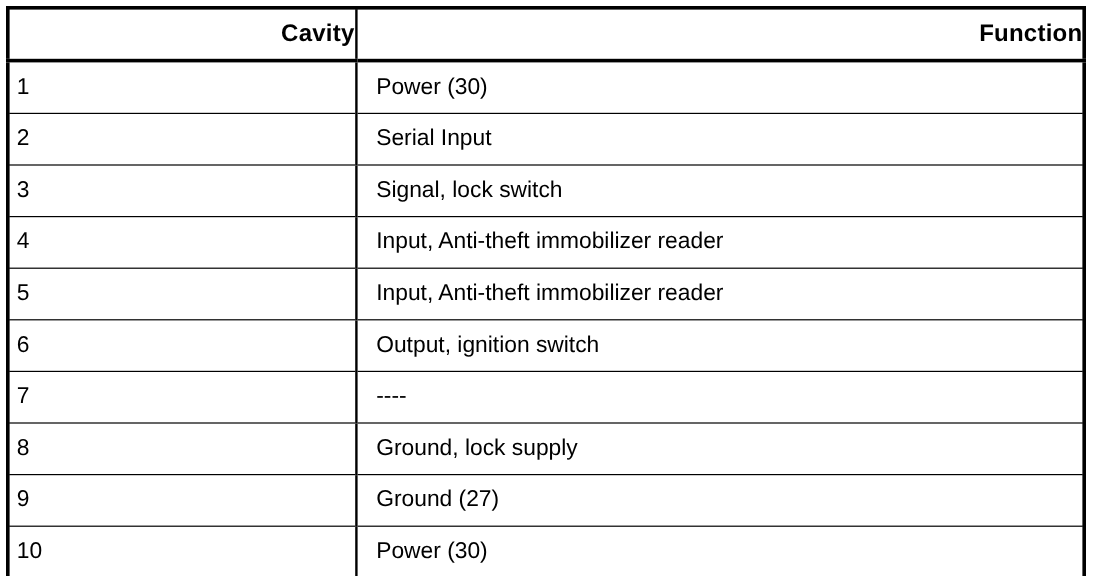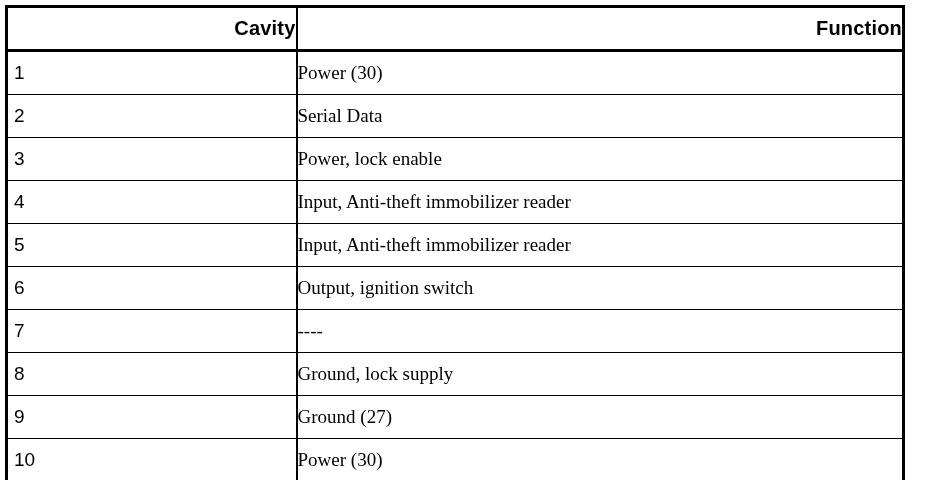--- a/index.html
+++ b/index.html
@@ -68,22 +68,21 @@
 
   table.pinout tbody tr:first-child td {
     border-top: none;
   }
 
   table.pinout tbody td.td-cavity {
     border-right: 2px solid #000000;
   }
 
   table.pinout tbody td.td-function {
-    padding-left: 0;
-    font-family: Liberation Serif, serif;
+    padding-left: 16px;
   }
 </style>
 </head>
 <body>
 
 <div id="pinout-table-wrap">
   <table class="pinout">
     <colgroup>
       <col class="col-cavity">
       <col class="col-function">
@@ -94,25 +93,25 @@
         <th class="th-function">Function</th>
       </tr>
     </thead>
     <tbody id="pinout-body">
         <tr>
           <td class="td-cavity">1</td>
           <td class="td-function">Power (30)</td>
         </tr>
         <tr>
           <td class="td-cavity">2</td>
-          <td class="td-function">Serial Data</td>
+          <td class="td-function">Serial Input</td>
         </tr>
         <tr>
           <td class="td-cavity">3</td>
-          <td class="td-function">Power, lock enable</td>
+          <td class="td-function">Signal, lock switch</td>
         </tr>
         <tr>
           <td class="td-cavity">4</td>
           <td class="td-function">Input, Anti-theft immobilizer reader</td>
         </tr>
         <tr>
           <td class="td-cavity">5</td>
           <td class="td-function">Input, Anti-theft immobilizer reader</td>
         </tr>
         <tr>

